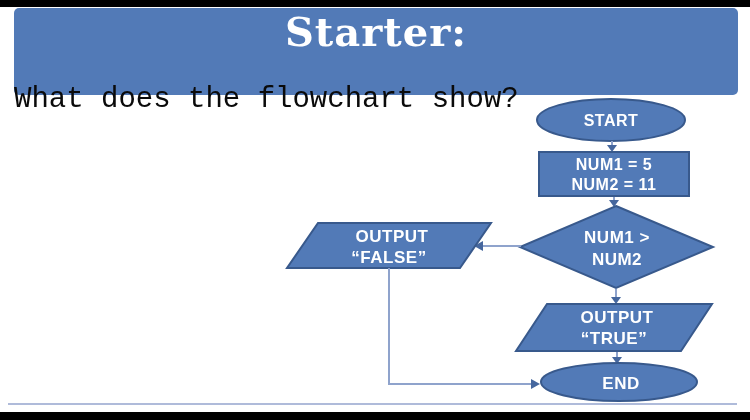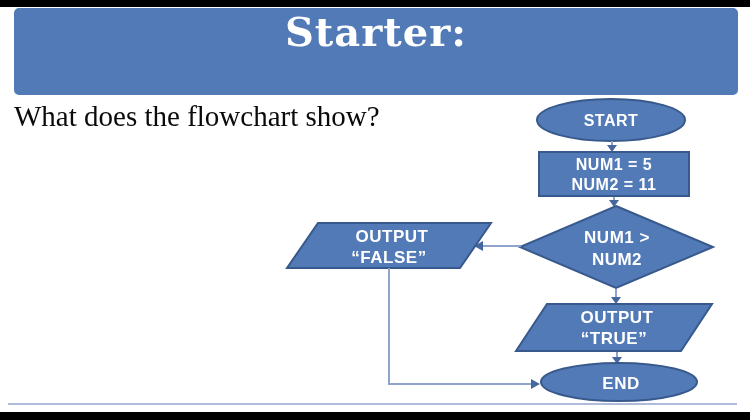--- a/index.html
+++ b/index.html
@@ -15,23 +15,23 @@
     background: var(--banner-fill); border-radius: 5px;
     display: flex; align-items: flex-start; justify-content: center;
   }
   .banner-title {
     color: var(--banner-text);
     font-family: "DejaVu Serif", serif;
     font-weight: 700; font-size: 40px; letter-spacing: 1px;
   }
 
   .question {
-    position: absolute; left: 14px; top: 98px;
+    position: absolute; left: 14px; top: 82px;
     color: var(--body-text); font-size: 29px; line-height: 36px;
-    font-family: Liberation Serif, serif;
+    font-family: Liberation Mono, monospace;
   }
 
   svg.flowchart { position: absolute; left: 0; top: 0; width: 750px; height: 420px; }
 
   .shape { fill: var(--shape-fill); stroke: var(--shape-border); stroke-width: 2px; }
   .shape-label {
     fill: var(--shape-text); font-family: "Liberation Sans", sans-serif;
     font-weight: bold; text-anchor: middle; letter-spacing: 0.5px;
   }
   .fs16 { font-size: 16px; }

